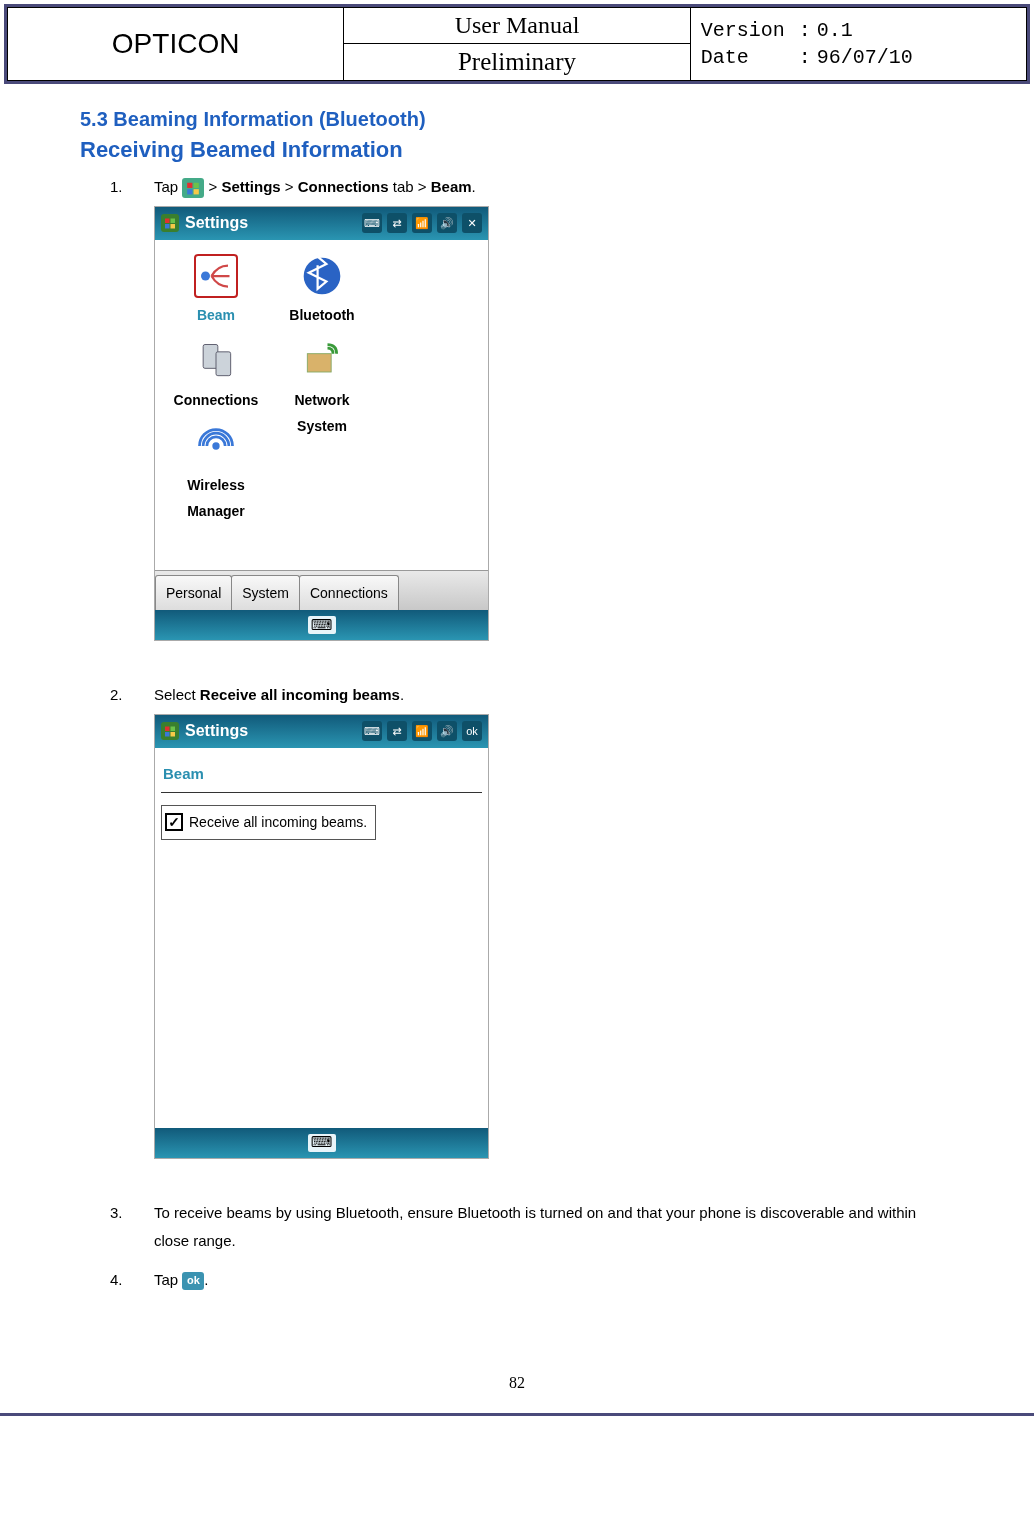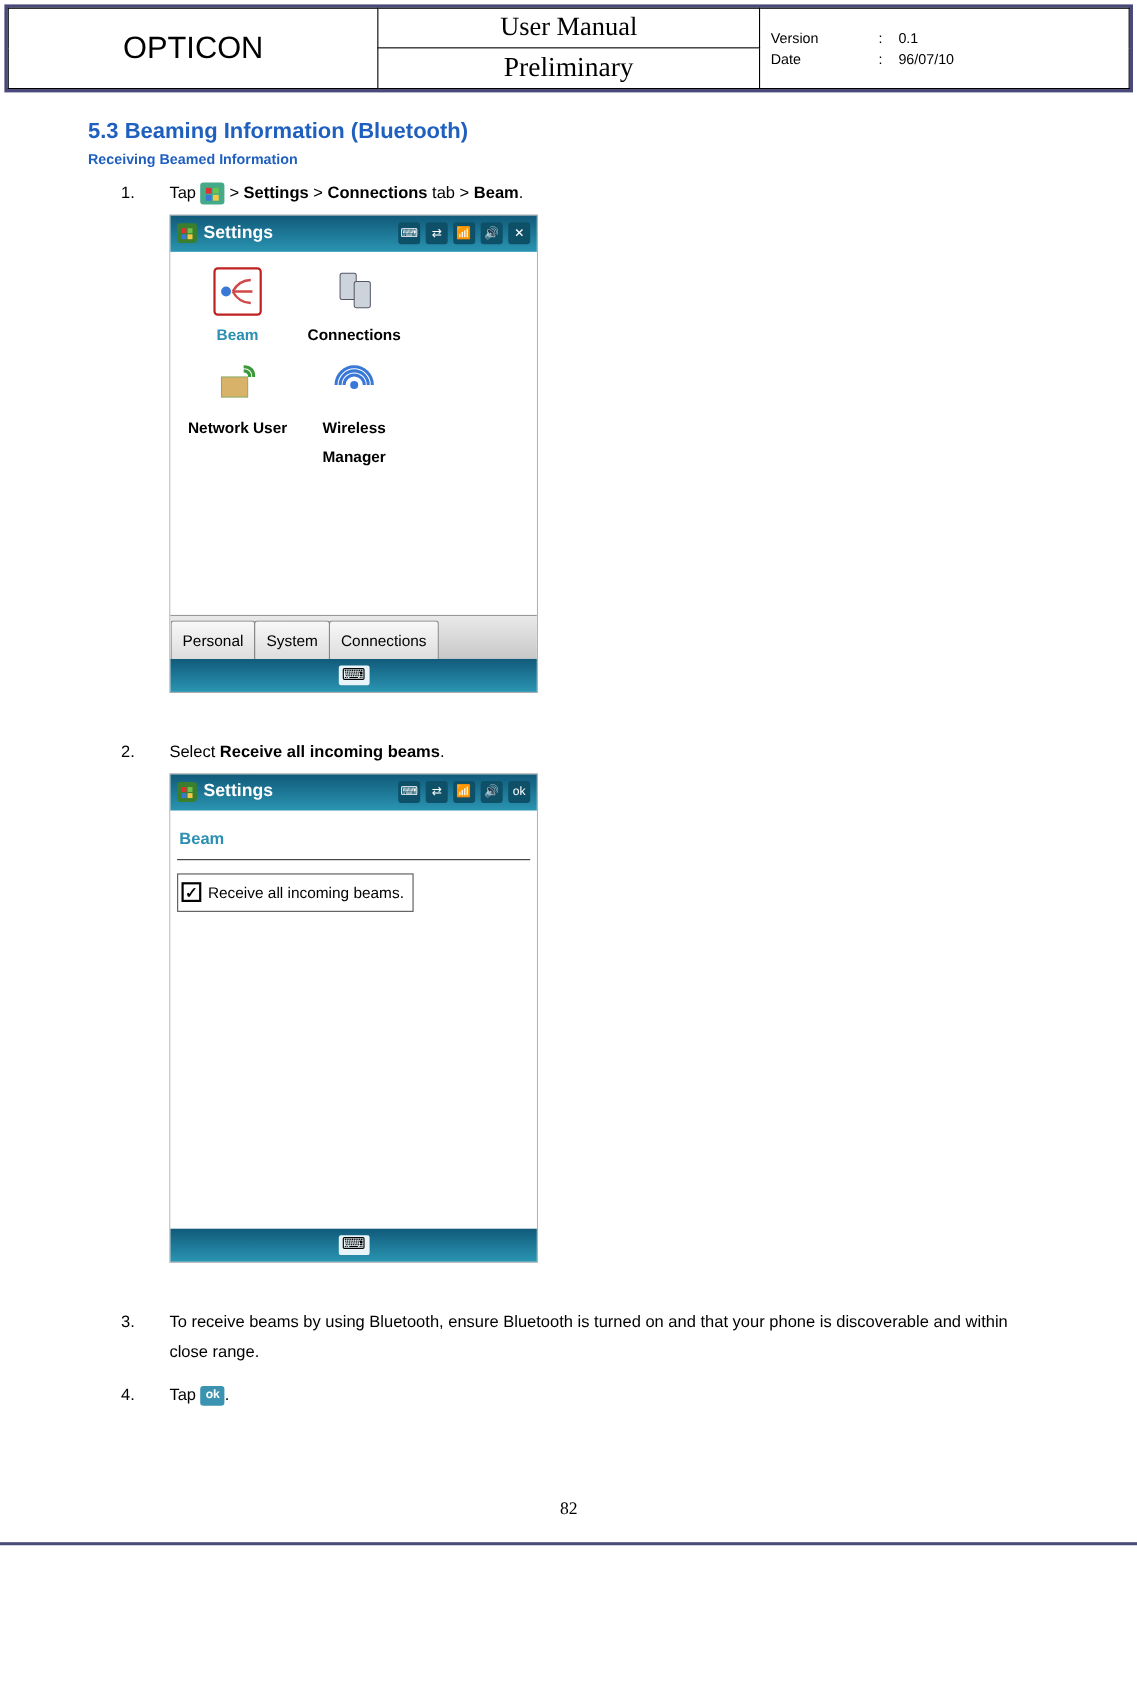--- a/index.html
+++ b/index.html
@@ -4,28 +4,28 @@
   <style>
     * { margin:0; padding:0; box-sizing:border-box; }
     body { background:#fff; font-family:Verdana,Geneva,sans-serif; font-size:15px; color:#000; width:1034px; margin:0 auto; }
     
     .hdr { border:3px solid #4a4a7a; margin:4px; }
     .hdr table{ border-collapse:collapse; width:100%; }
     .hdr td{ border:1px solid #000; padding:4px 10px; vertical-align:middle; }
     .brand{ font-size:28px; width:33%; text-align:center; }
     .title{ font-size:24px; font-family:"Times New Roman",serif; text-align:center; width:34%; }
     .prelim{ font-family:"Times New Roman",serif; font-size:25px; text-align:center; }
-    .meta{ width:33%; font-family:Liberation Sans, sans-serif; font-size:13px; }
+    .meta{ width:33%; font-family:Liberation Mono, monospace; font-size:20px; }
     .meta .row{ display:flex; gap:8px; padding:2px 0; }
     .meta .label{ width:90px; }
     .meta .colon{ width:10px; }
     .meta .val{ flex:1; text-align:left; }
     .content{ padding:20px 80px 40px 80px; }
     .h53{ color:#1f5fbf; font-weight:bold; font-size:20px; margin-bottom:6px; }
-    .h53b{ color:#1f5fbf; font-weight:bold; font-size:13px; margin-bottom:10px; }
+    .h53b{ color:#1f5fbf; font-weight:bold; font-size:22px; margin-bottom:10px; }
     ol.steps{ list-style:none; padding-left:30px; }
     ol.steps li{ display:flex; gap:26px; margin-bottom:10px; line-height:1.9; }
     ol.steps .num{ width:18px; flex-shrink:0; }
     ol.steps .txt{ flex:1; }
     .bold{ font-weight:bold; }
 
     
     .phone{ width:335px; border:1px solid #aaa; margin:4px 0 30px 0; background:#fff; }
     .p-top{ background:linear-gradient(#115a7a,#2a95b2); height:33px; display:flex; align-items:center; padding:0 6px; gap:6px; color:#fff; }
     .p-flag{ width:18px; height:18px; background:#3a7f2e; border-radius:3px; display:flex; align-items:center; justify-content:center; }
@@ -135,34 +135,43 @@
                     <svg viewBox="0 0 48 48">
                       <circle cx="10" cy="24" r="6" fill="#3a78d8"></circle>
                       <path d="M18 24 q8 -14 22 -14 M18 24 q8 14 22 14 M18 24 h24" stroke="#d04848" stroke-width="3" fill="none"></path>
                     </svg>
                   </div>
                 <span class="sel-lbl">Beam</span>
               </div>
               <div class="cell">
                 <div class="ico">
                     <svg viewBox="0 0 48 48">
+                      <circle cx="24" cy="24" r="20" fill="#2a63c4"></circle>
+                      <path d="M24 8 v32 l12 -10 -24 -12 24 -12 -12 -10" stroke="#fff" stroke-width="3" fill="none" transform="translate(0 6) scale(.8)"></path>
+                    </svg>
+                  </div>
+                <span>Bluetooth</span>
+              </div>
+              <div class="cell">
+                <div class="ico">
+                    <svg viewBox="0 0 48 48">
                       <rect x="10" y="6" width="16" height="26" rx="2" fill="#ccd3da" stroke="#556"></rect>
                       <rect x="24" y="14" width="16" height="26" rx="2" fill="#ccd3da" stroke="#556"></rect>
                     </svg>
                   </div>
                 <span>Connections</span>
               </div>
               <div class="cell">
                 <div class="ico">
                     <svg viewBox="0 0 48 48">
                       <rect x="8" y="16" width="26" height="20" fill="#d9b26a" stroke="#8a6"></rect>
                       <path d="M30 10 q6 0 6 6 M30 6 q10 0 10 10" stroke="#3a9a3a" stroke-width="3" fill="none"></path>
                     </svg>
                   </div>
-                <span>Network User</span>
+                <span>Network System</span>
               </div>
               <div class="cell">
                 <div class="ico">
                     <svg viewBox="0 0 48 48">
                       <circle cx="24" cy="24" r="4" fill="#3a78d8"></circle>
                       <path d="M10 24 a14 14 0 0 1 28 0 M6 24 a18 18 0 0 1 36 0 M14 24 a10 10 0 0 1 20 0" stroke="#3a78d8" stroke-width="3" fill="none"></path>
                     </svg>
                   </div>
                 <span>Wireless Manager</span>
               </div>

